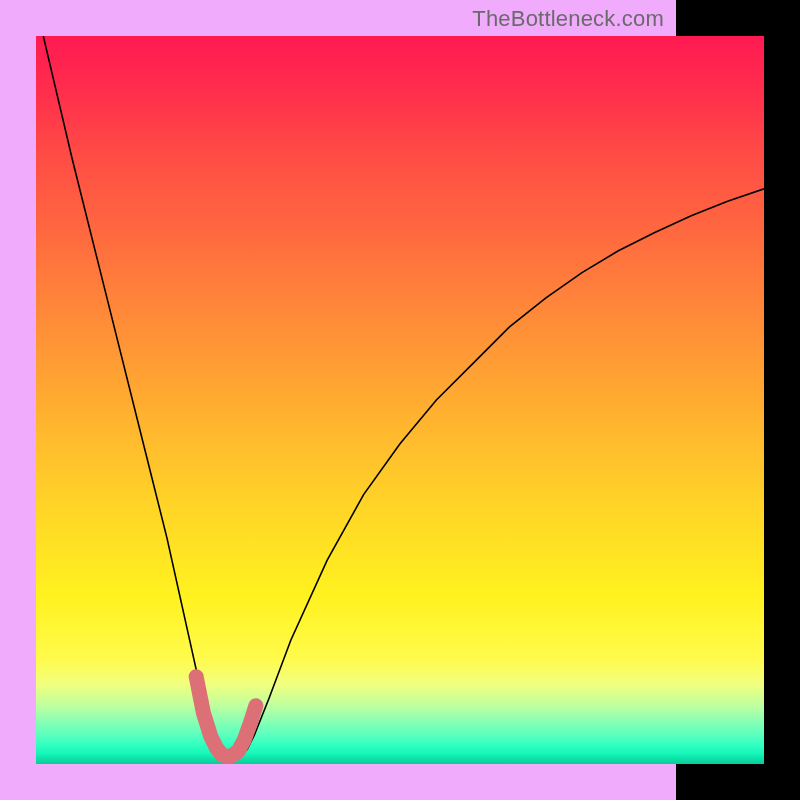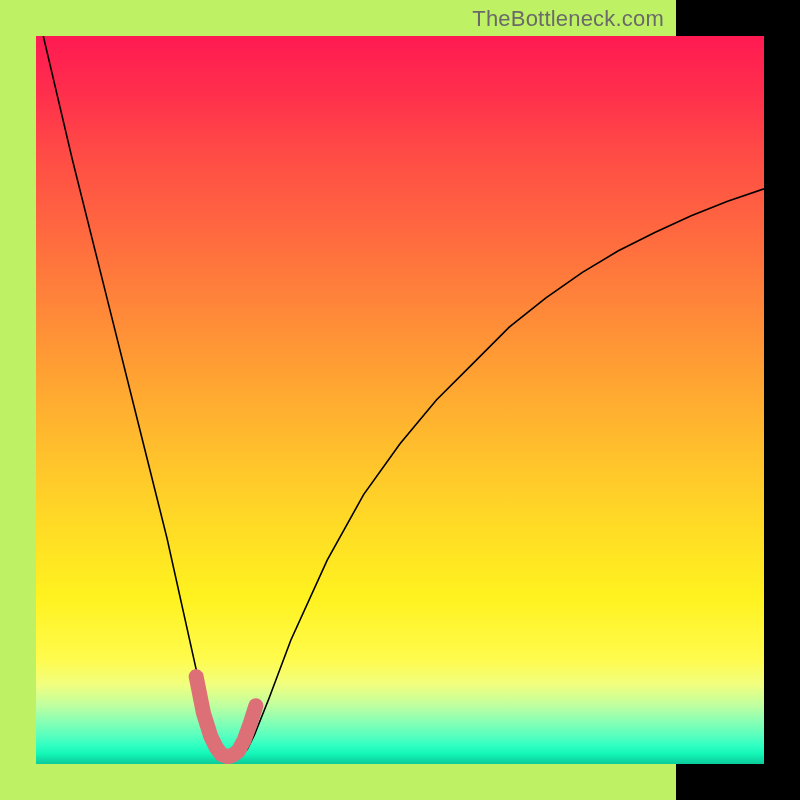--- a/index.html
+++ b/index.html
@@ -10,21 +10,21 @@
     overflow: hidden;
     background: #000;
     font-family: Arial, Helvetica, sans-serif;
   }
   .frame {
     position: absolute;
     top: 0;
     left: 0;
     width: 676px;
     height: 800px;
-    background: #bef264;
+    background: #f0abfc;
   }
   .plot-area {
     position: absolute;
     top: 36px;
     left: 36px;
     width: 728px;
     height: 728px;
     overflow: hidden;
   }
   .gradient-bg {

